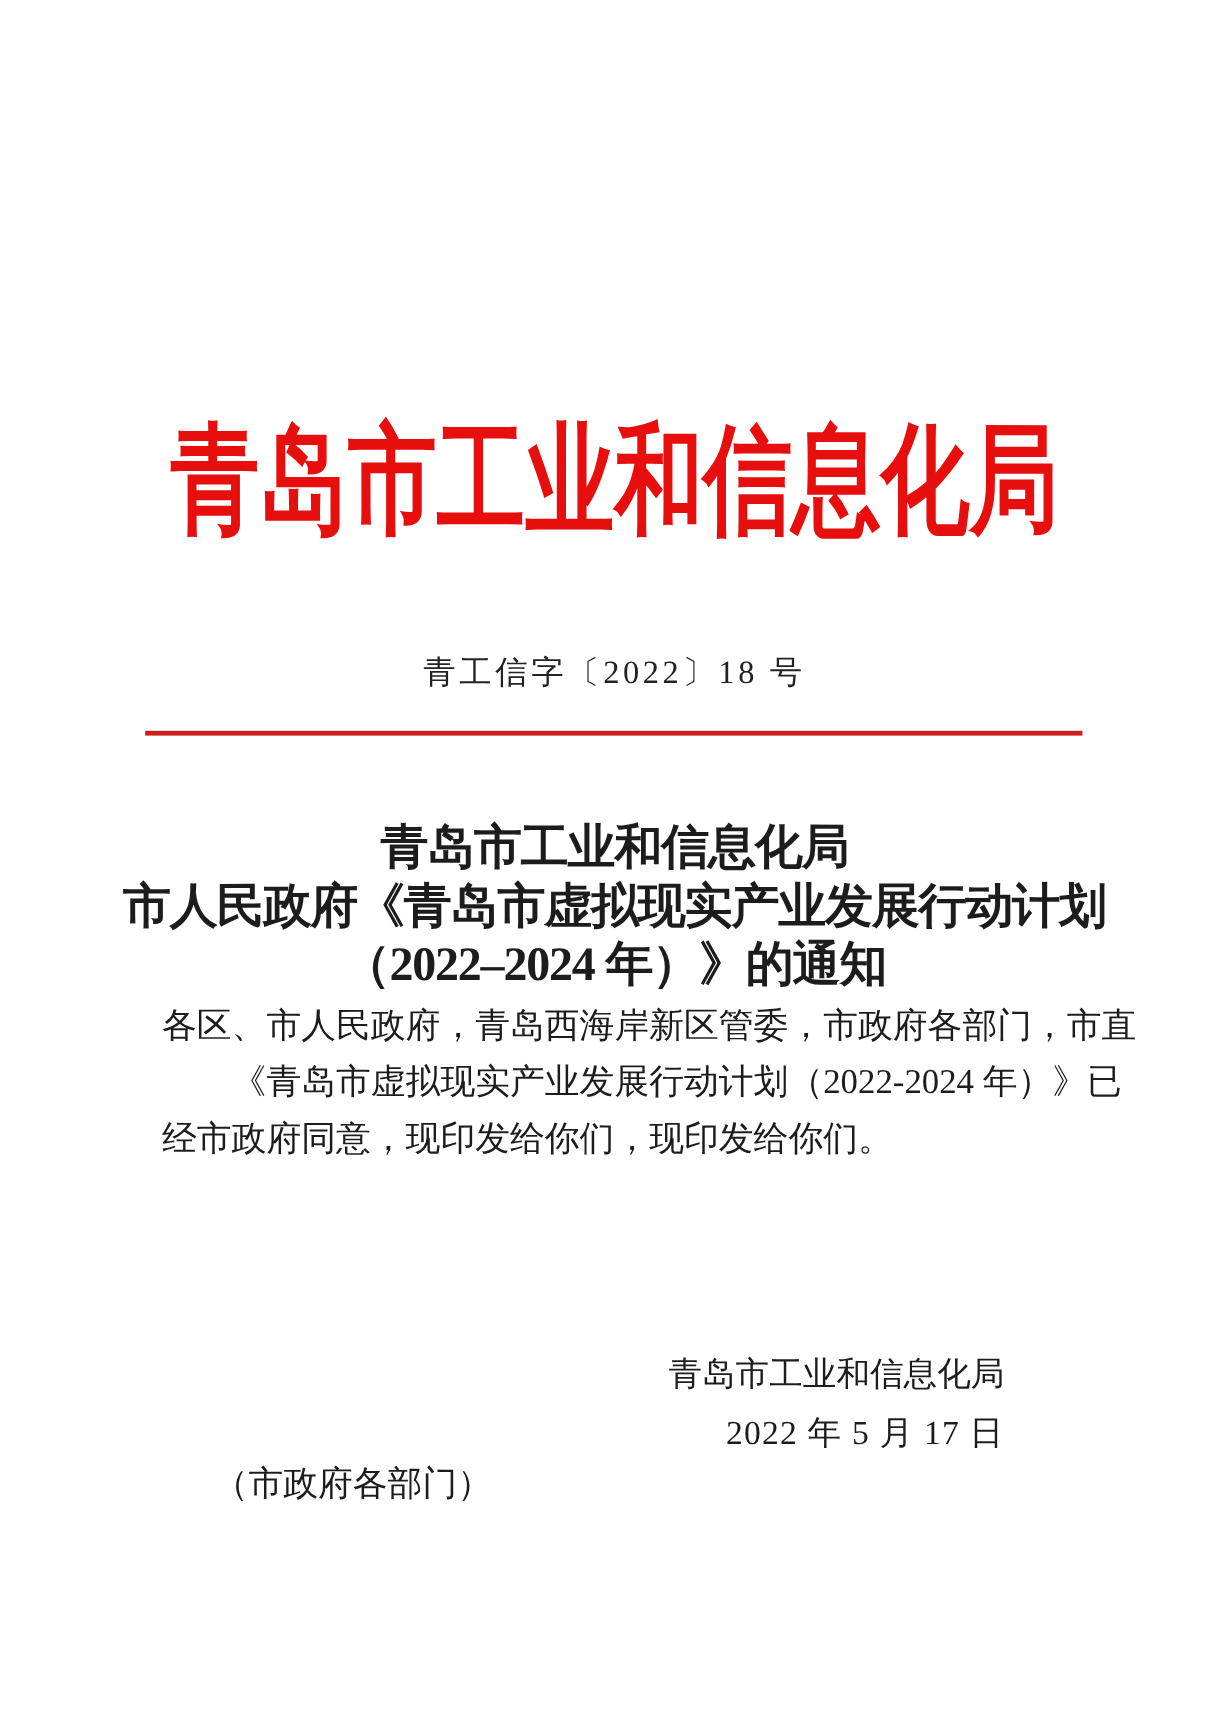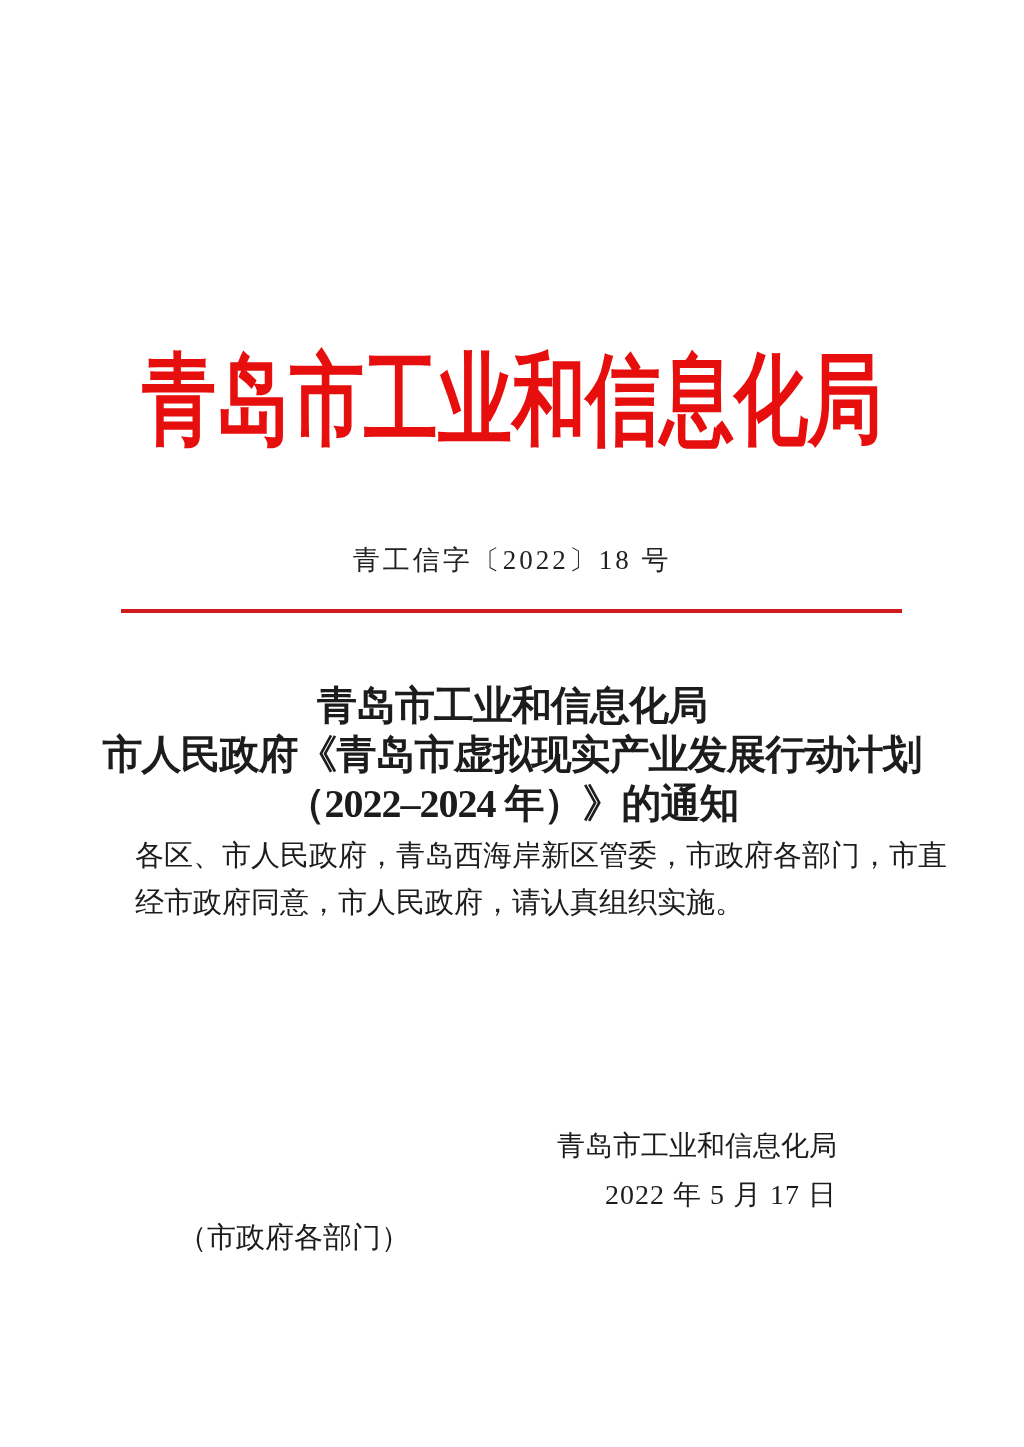--- a/index.html
+++ b/index.html
@@ -138,21 +138,22 @@
   <div class="red-rule"></div>
 
   <div class="doc-title">
     <div>青岛市工业和信息化局</div>
     <div>市人民政府《青岛市虚拟现实产业发展行动计划</div>
     <div>（2022–2024 年）》的通知</div>
   </div>
 
   <div class="body-text">
     <div>各区、市人民政府，青岛西海岸新区管委，市政府各部门，市直</div>
-    <div>经市政府同意，市人民政府，请认真组织实施。</div>
+    <div class="indent">《青岛市虚拟现实产业发展行动计划（2022-2024 年）》已</div>
+    <div>经市政府同意，现印发给你们，现印发给你们。</div>
   </div>
 
   <div class="signature-block">
     <div class="sig-agency">青岛市工业和信息化局</div>
     <div class="sig-date">2022 年 5 月 17 日</div>
   </div>
 
   <div class="public-note">（市政府各部门）</div>
 
   <div class="page-number">— 1 —</div>

